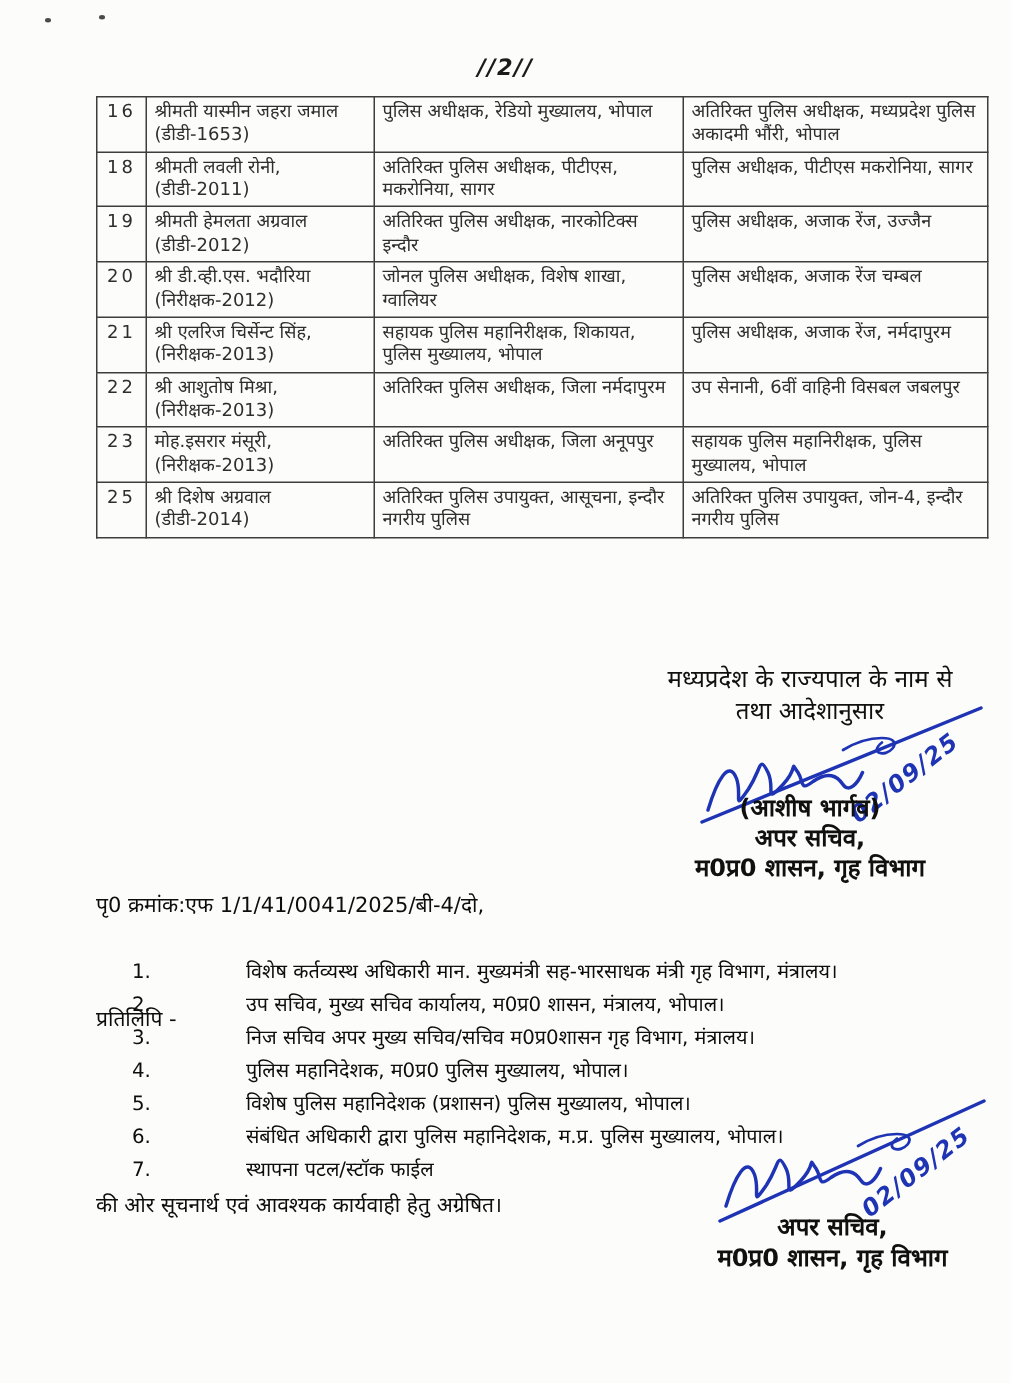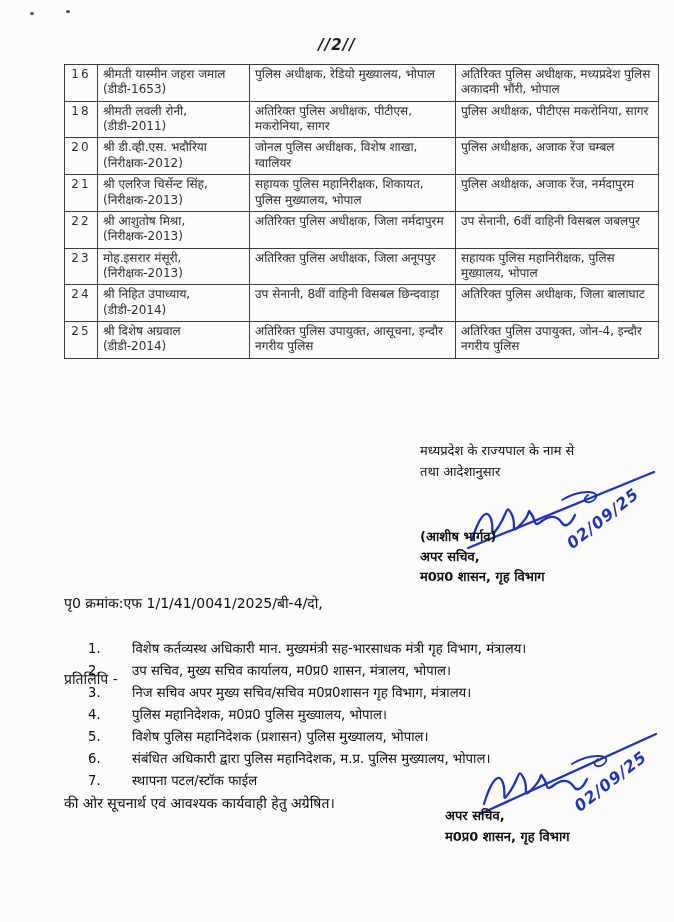--- a/index.html
+++ b/index.html
@@ -16,33 +16,33 @@
   table.transfer{
     position:absolute;left:64px;top:64px;width:594px;
     border-collapse:collapse;table-layout:fixed;
   }
   table.transfer td{
     border:1.4px solid #3d3d3d;
     font-size:12px;line-height:1.28;
     padding:2px 5px 3px;vertical-align:top;color:#2e2e2e;
   }
   td.sn{text-align:center;letter-spacing:2px;padding-left:1px;padding-right:1px;font-size:11.5px;}
-  .rblock{position:absolute;left:420px;width:240px;font-size:13px;color:#101010;}
+  .rblock{position:absolute;left:420px;width:240px;text-align:center;font-size:16px;color:#101010;}
   .sig-svg{position:absolute;}
   .hand{fill:none;stroke:#1e34b4;stroke-width:2.3;stroke-linecap:round;}
   .hand-thin{fill:none;stroke:#1e34b4;stroke-width:1.8;stroke-linecap:round;}
   .hand-date{
     fill:#1e34b4;font-size:16px;font-style:italic;font-weight:bold;
     font-family:"DejaVu Sans",sans-serif;letter-spacing:1px;
   }
   .lline{position:absolute;left:64px;font-size:14px;color:#0d0d0d;}
   .copy-list{position:absolute;left:88px;top:641px;width:570px;font-size:13.2px;color:#0d0d0d;}
   .copy-item{display:flex;margin-bottom:7px;line-height:15px;}
   .copy-item .num{width:44px;flex:0 0 44px;}
-  .copy-item .txt{flex:1;}
+  .copy-item .txt{flex:1;margin-left:32px;}
 </style>
 </head>
 <body>
 
 <div class="page">
 
   <div class="speck" style="left:30px;top:12px;"></div>
   <div class="speck" style="left:66px;top:10px;"></div>
 
   <div class="pgnum">//2//</div>
@@ -64,20 +64,26 @@
         </tr>
 
 
         <tr>
           <td class="sn">18</td>
           <td>श्रीमती लवली रोनी, (डीडी-2011)</td>
           <td>अतिरिक्त पुलिस अधीक्षक, पीटीएस, मकरोनिया, सागर</td>
           <td>पुलिस अधीक्षक, पीटीएस मकरोनिया, सागर</td>
         </tr>
 
+        <tr>
+          <td class="sn">19</td>
+          <td>श्रीमती हेमलता अग्रवाल (डीडी-2012)</td>
+          <td>अतिरिक्त पुलिस अधीक्षक, नारकोटिक्स इन्दौर</td>
+          <td>पुलिस अधीक्षक, अजाक रेंज, उज्जैन</td>
+        </tr>
 
         <tr>
           <td class="sn">20</td>
           <td>श्री डी.व्ही.एस. भदौरिया (निरीक्षक-2012)</td>
           <td>जोनल पुलिस अधीक्षक, विशेष शाखा, ग्वालियर</td>
           <td>पुलिस अधीक्षक, अजाक रेंज चम्बल</td>
         </tr>
 
         <tr>
           <td class="sn">21</td>
@@ -93,26 +99,20 @@
           <td>उप सेनानी, 6वीं वाहिनी विसबल जबलपुर</td>
         </tr>
 
         <tr>
           <td class="sn">23</td>
           <td>मोह.इसरार मंसूरी, (निरीक्षक-2013)</td>
           <td>अतिरिक्त पुलिस अधीक्षक, जिला अनूपपुर</td>
           <td>सहायक पुलिस महानिरीक्षक, पुलिस मुख्यालय, भोपाल</td>
         </tr>
 
-        <tr>
-          <td class="sn">24</td>
-          <td>श्री निहित उपाध्याय, (डीडी-2014)</td>
-          <td>उप सेनानी, 8वीं वाहिनी विसबल छिन्दवाड़ा</td>
-          <td>अतिरिक्त पुलिस अधीक्षक, जिला बालाघाट</td>
-        </tr>
 
         <tr>
           <td class="sn">25</td>
           <td>श्री दिशेष अग्रवाल (डीडी-2014)</td>
           <td>अतिरिक्त पुलिस उपायुक्त, आसूचना, इन्दौर नगरीय पुलिस</td>
           <td>अतिरिक्त पुलिस उपायुक्त, जोन-4, इन्दौर नगरीय पुलिस</td>
         </tr>
       </tbody>
   </table>
 

